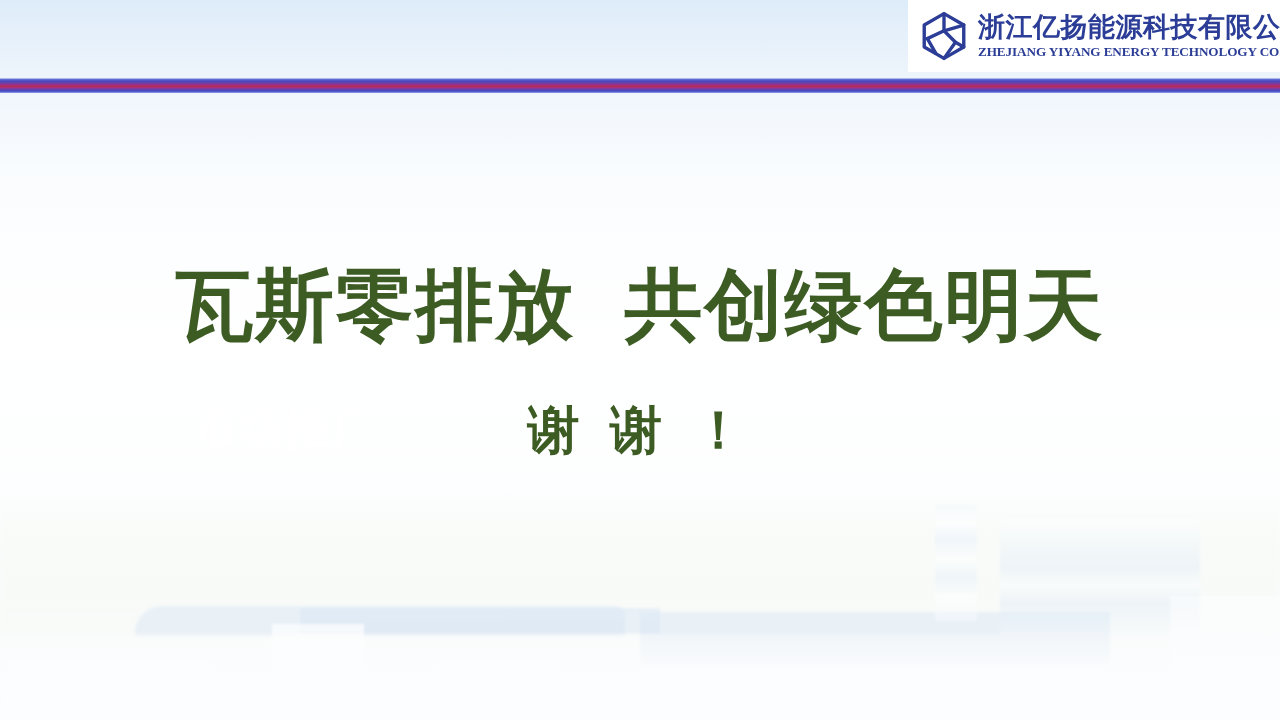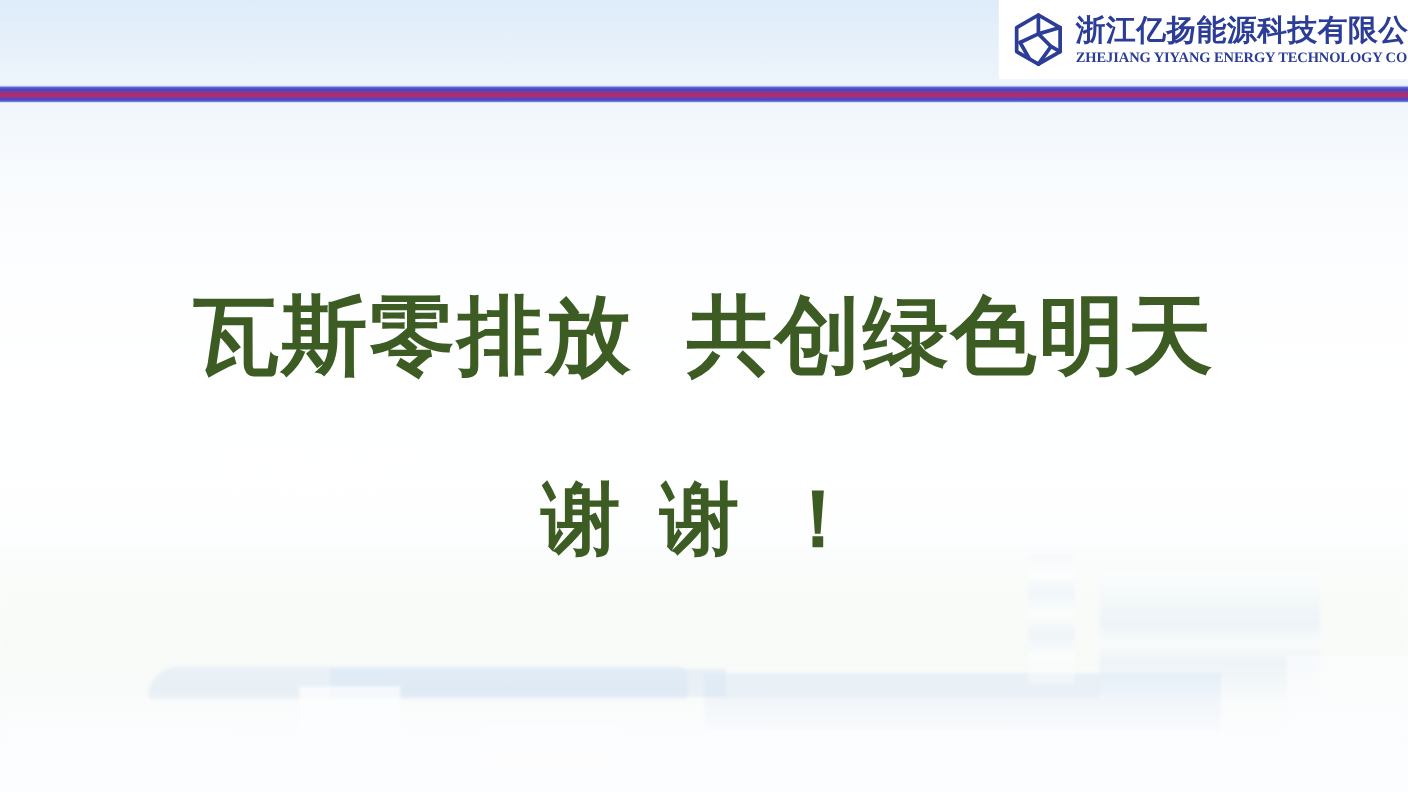--- a/index.html
+++ b/index.html
@@ -274,27 +274,26 @@
     color: #3d5c24;
     white-space: nowrap;
     font-family: Liberation Mono, monospace;
   }
   .thanks {
     position: absolute;
     left: 0;
     top: 396px;
     width: 1280px;
     text-align: center;
-    font-size: 72px;
+    font-size: 52px;
     font-weight: bold;
     letter-spacing: 8px;
     color: #3d5c24;
     white-space: nowrap;
     font-family: "Liberation Sans", "DejaVu Sans", sans-serif;
-    margin-top: 28px;
   }
 </style>
 </head>
 <body>
 
 <div class="slide">
 
   <div class="bg-photo">
     <div class="bg-sky"></div>
     <div class="bg-field"></div>

